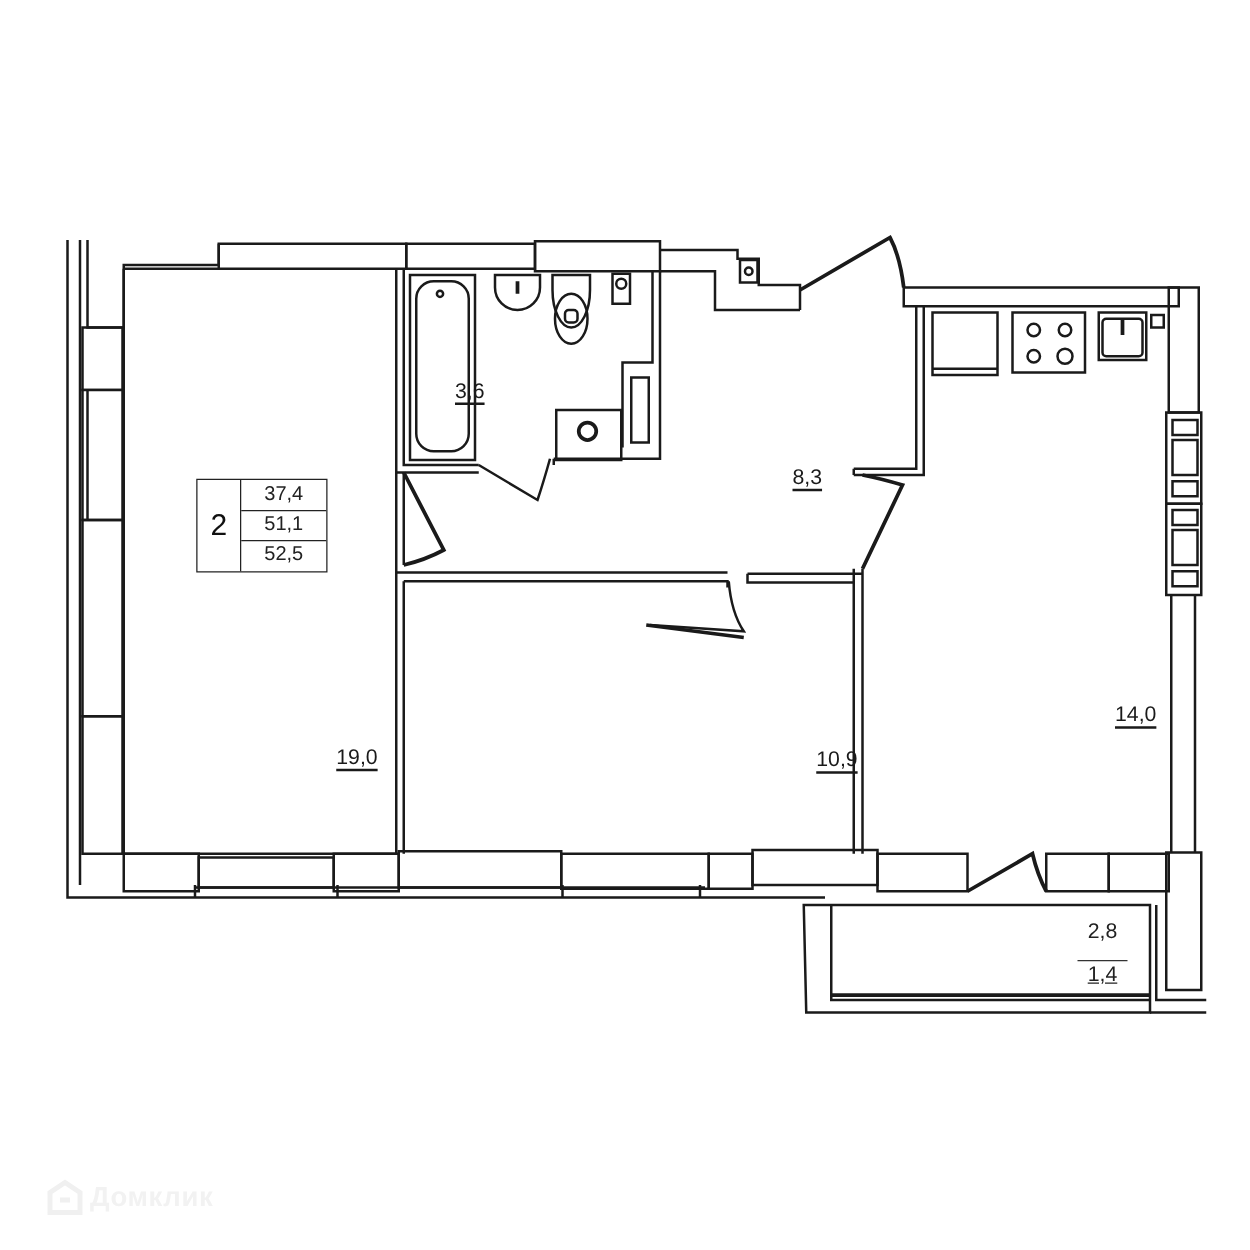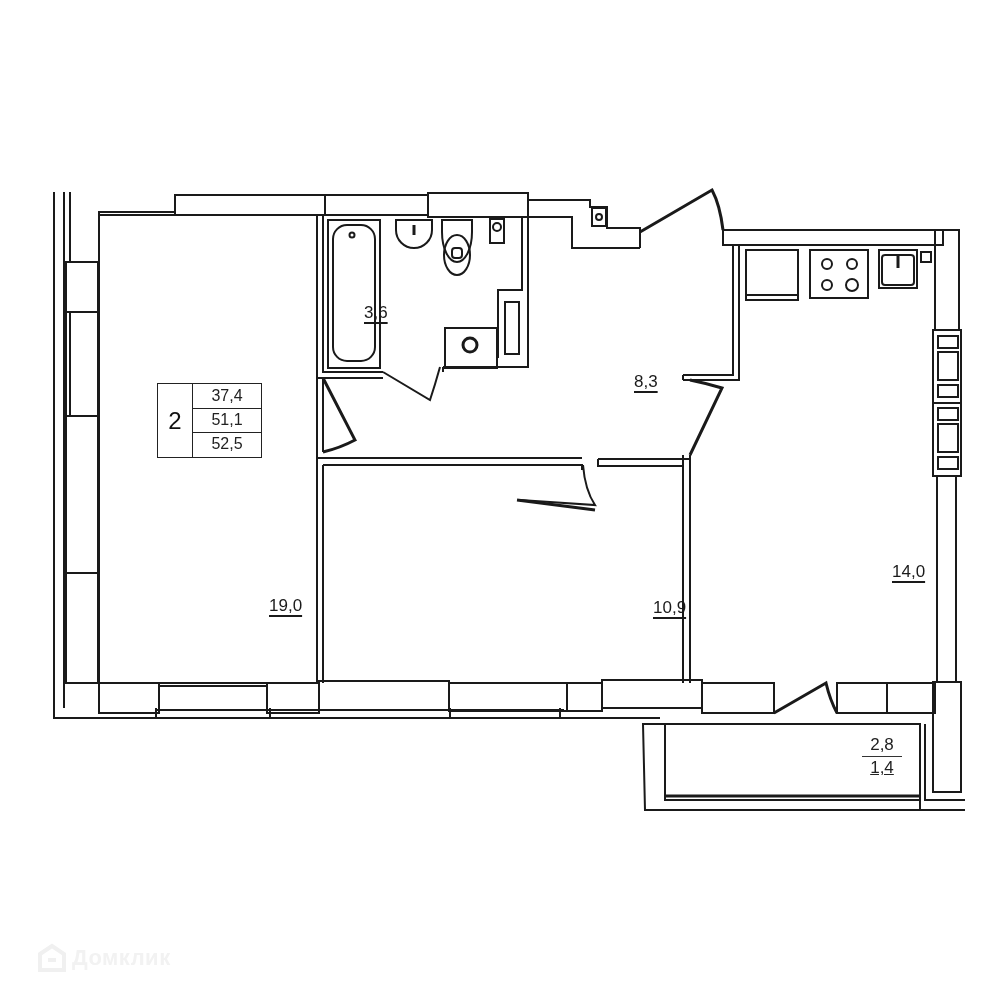--- a/index.html
+++ b/index.html
@@ -6,21 +6,21 @@
   body { width:1000px; height:1000px; position:relative; overflow:hidden; font-family:"Liberation Sans", sans-serif; }
   #plan { position:absolute; left:0; top:0; width:1000px; height:1000px; }
   .lbl { position:absolute; font-size:17px; color:#1a1a1a; text-decoration:underline; text-underline-offset:4px; text-decoration-thickness:1.5px; line-height:20px;padding-left:29px; }
   .summary { position:absolute; left:157px; top:383px; width:103px; height:73px; border:1.5px solid #222; background:#fff; }
   .summary .rooms { position:absolute; left:0; top:0; width:34px; height:73px; border-right:1.5px solid #222; font-size:24px; display:flex; align-items:center; justify-content:center; color:#111; }
   .summary .cell { position:absolute; left:35px; width:68px; height:24px; font-size:16px; text-align:center; line-height:24px; color:#222; }
   .summary .c1 { top:0; border-bottom:1.5px solid #222; }
   .summary .c2 { top:24px; border-bottom:1.5px solid #222; }
   .summary .c3 { top:48px; height:25px; }
   .balc { position:absolute; left:862px; top:736px; font-size:17px; color:#222; text-align:center; width:40px; line-height:18px; }
-  .balc .top { border-bottom:1.5px solid #333; display:block; padding-bottom:2px; }
+  .balc .top { border-bottom:1.5px solid #333; display:block; padding-bottom:14px; }
   .balc .bot { display:block; padding-top:2px;text-decoration:underline; }
   .wm { position:absolute; left:36px; top:942px; display:flex; align-items:center; gap:4px; color:#f2f2f2; font-size:22px; font-weight:bold; letter-spacing:0.5px; }
   .wm svg { width:32px; height:32px; }
 </style>
 </head>
 <body>
 
 <svg id="plan" viewBox="0 0 1000 1000" xmlns="http://www.w3.org/2000/svg">
   <g fill="none" stroke="#1a1a1a" stroke-width="2">
 

